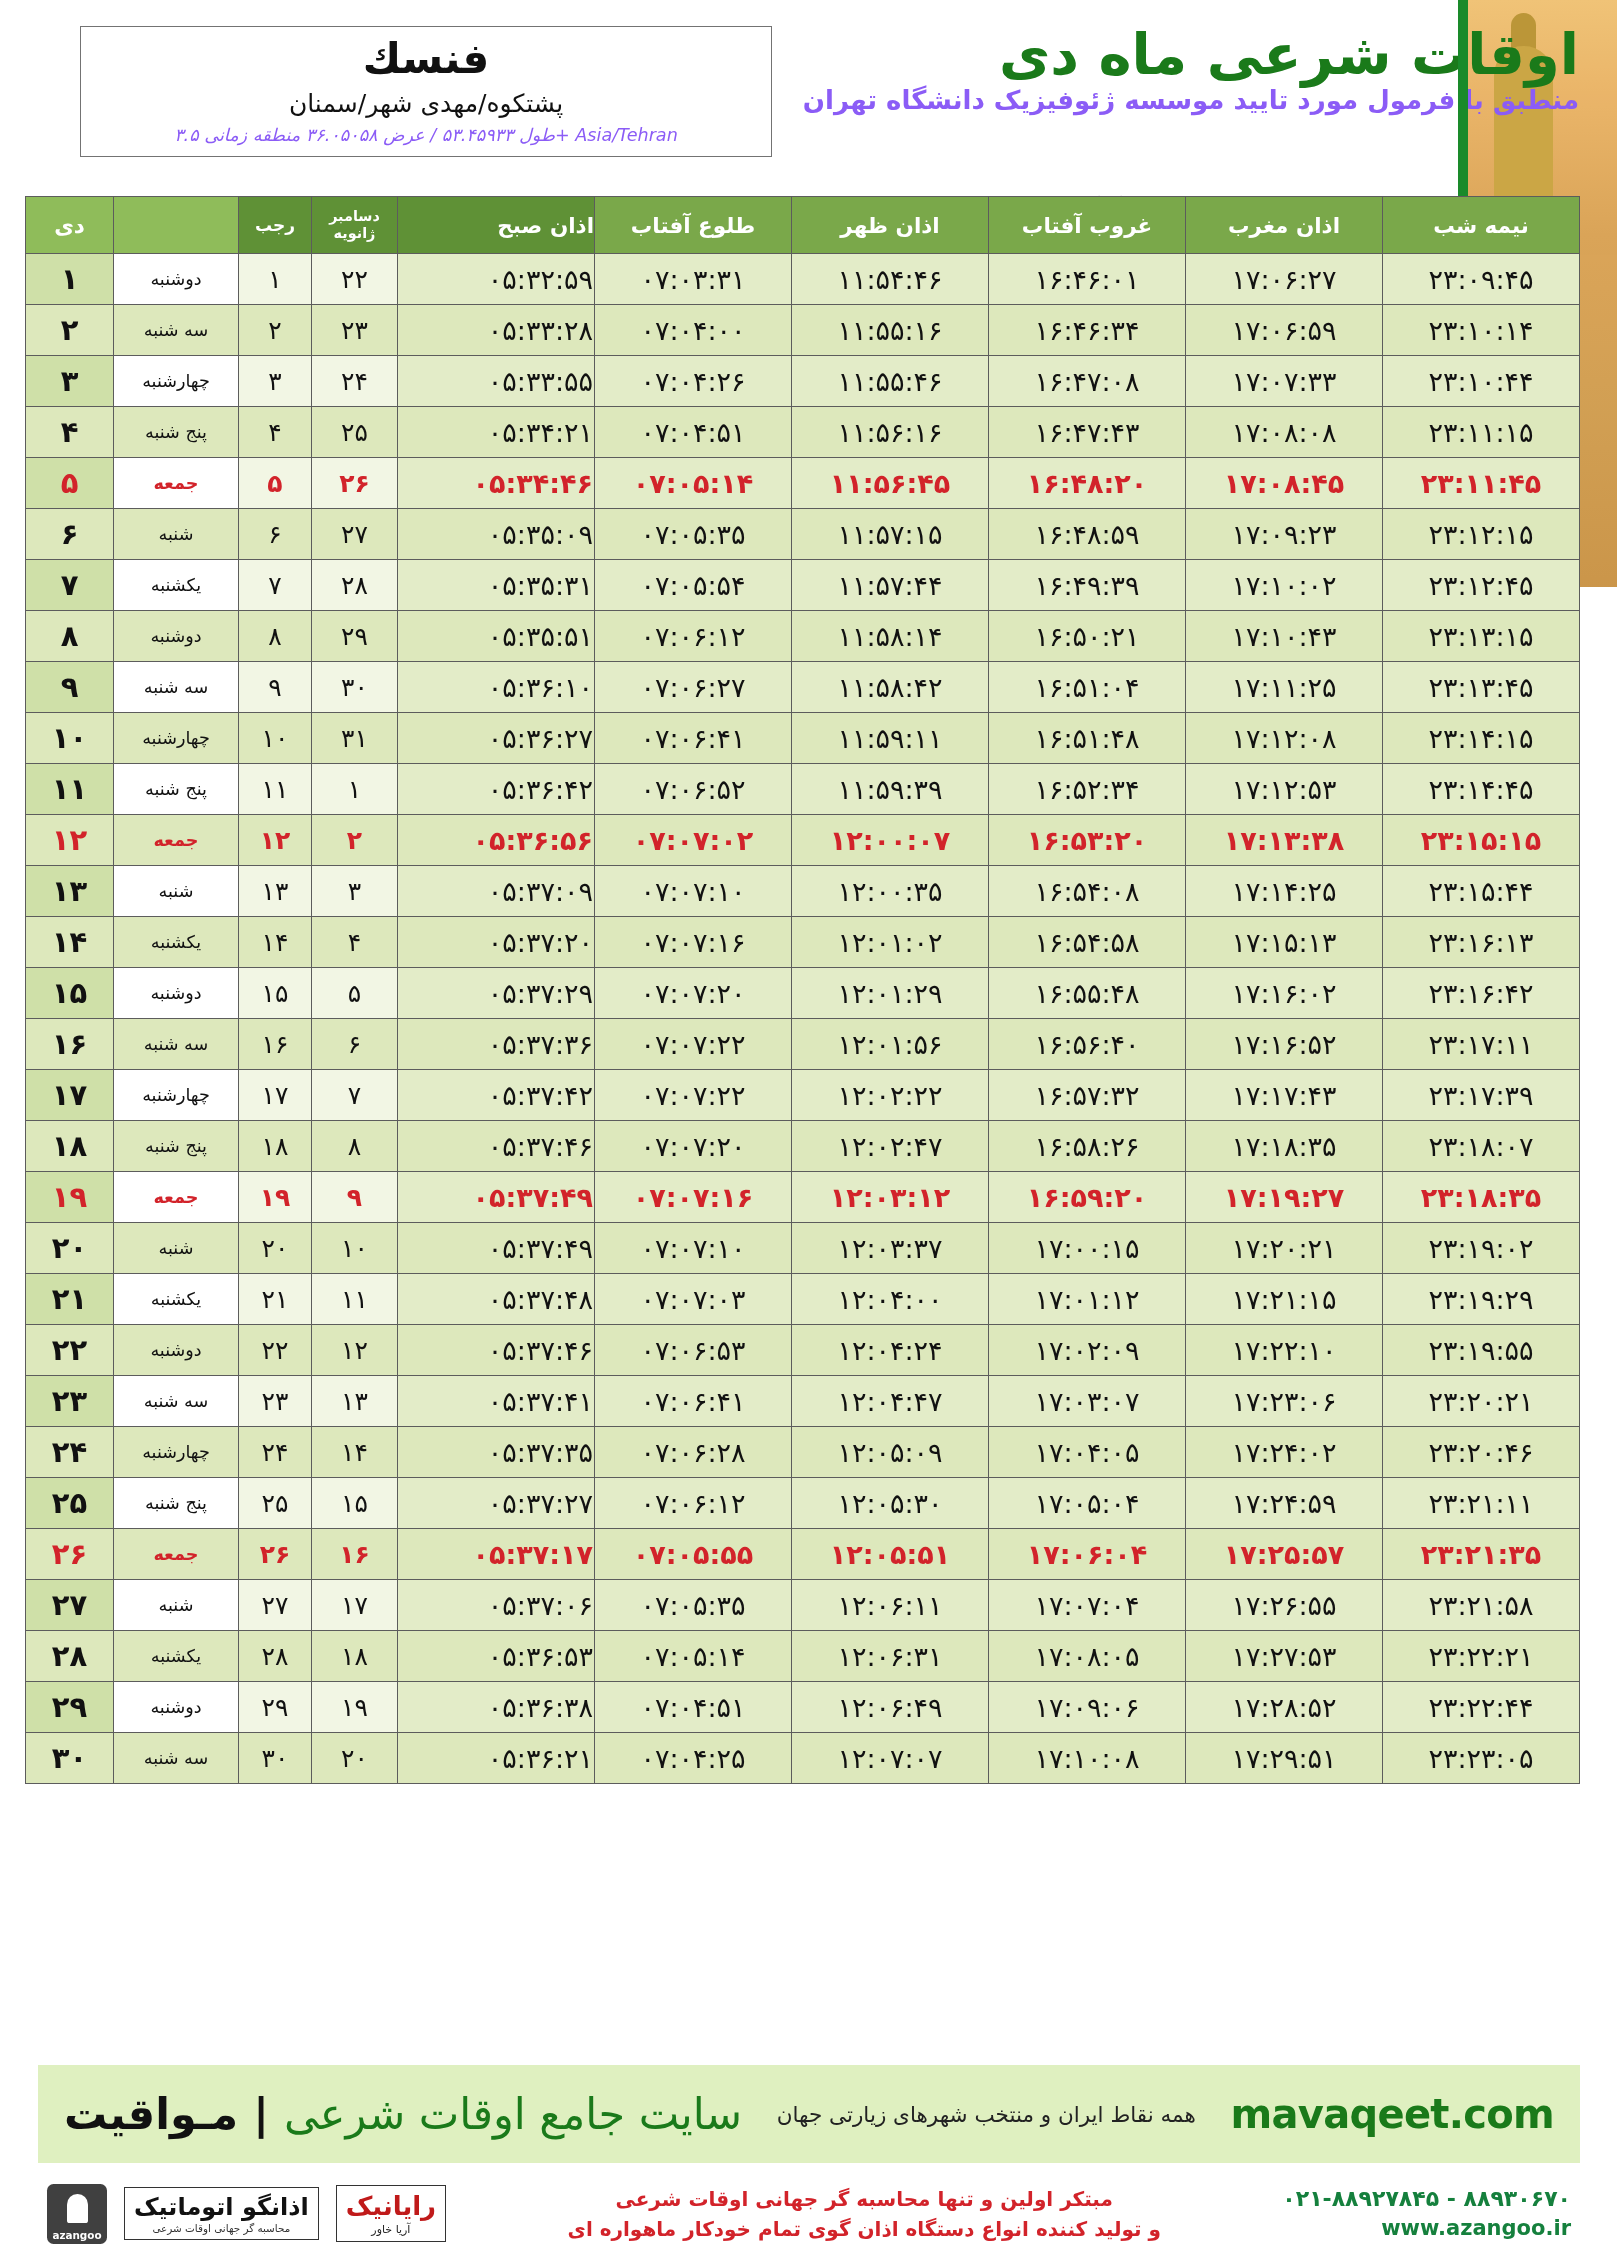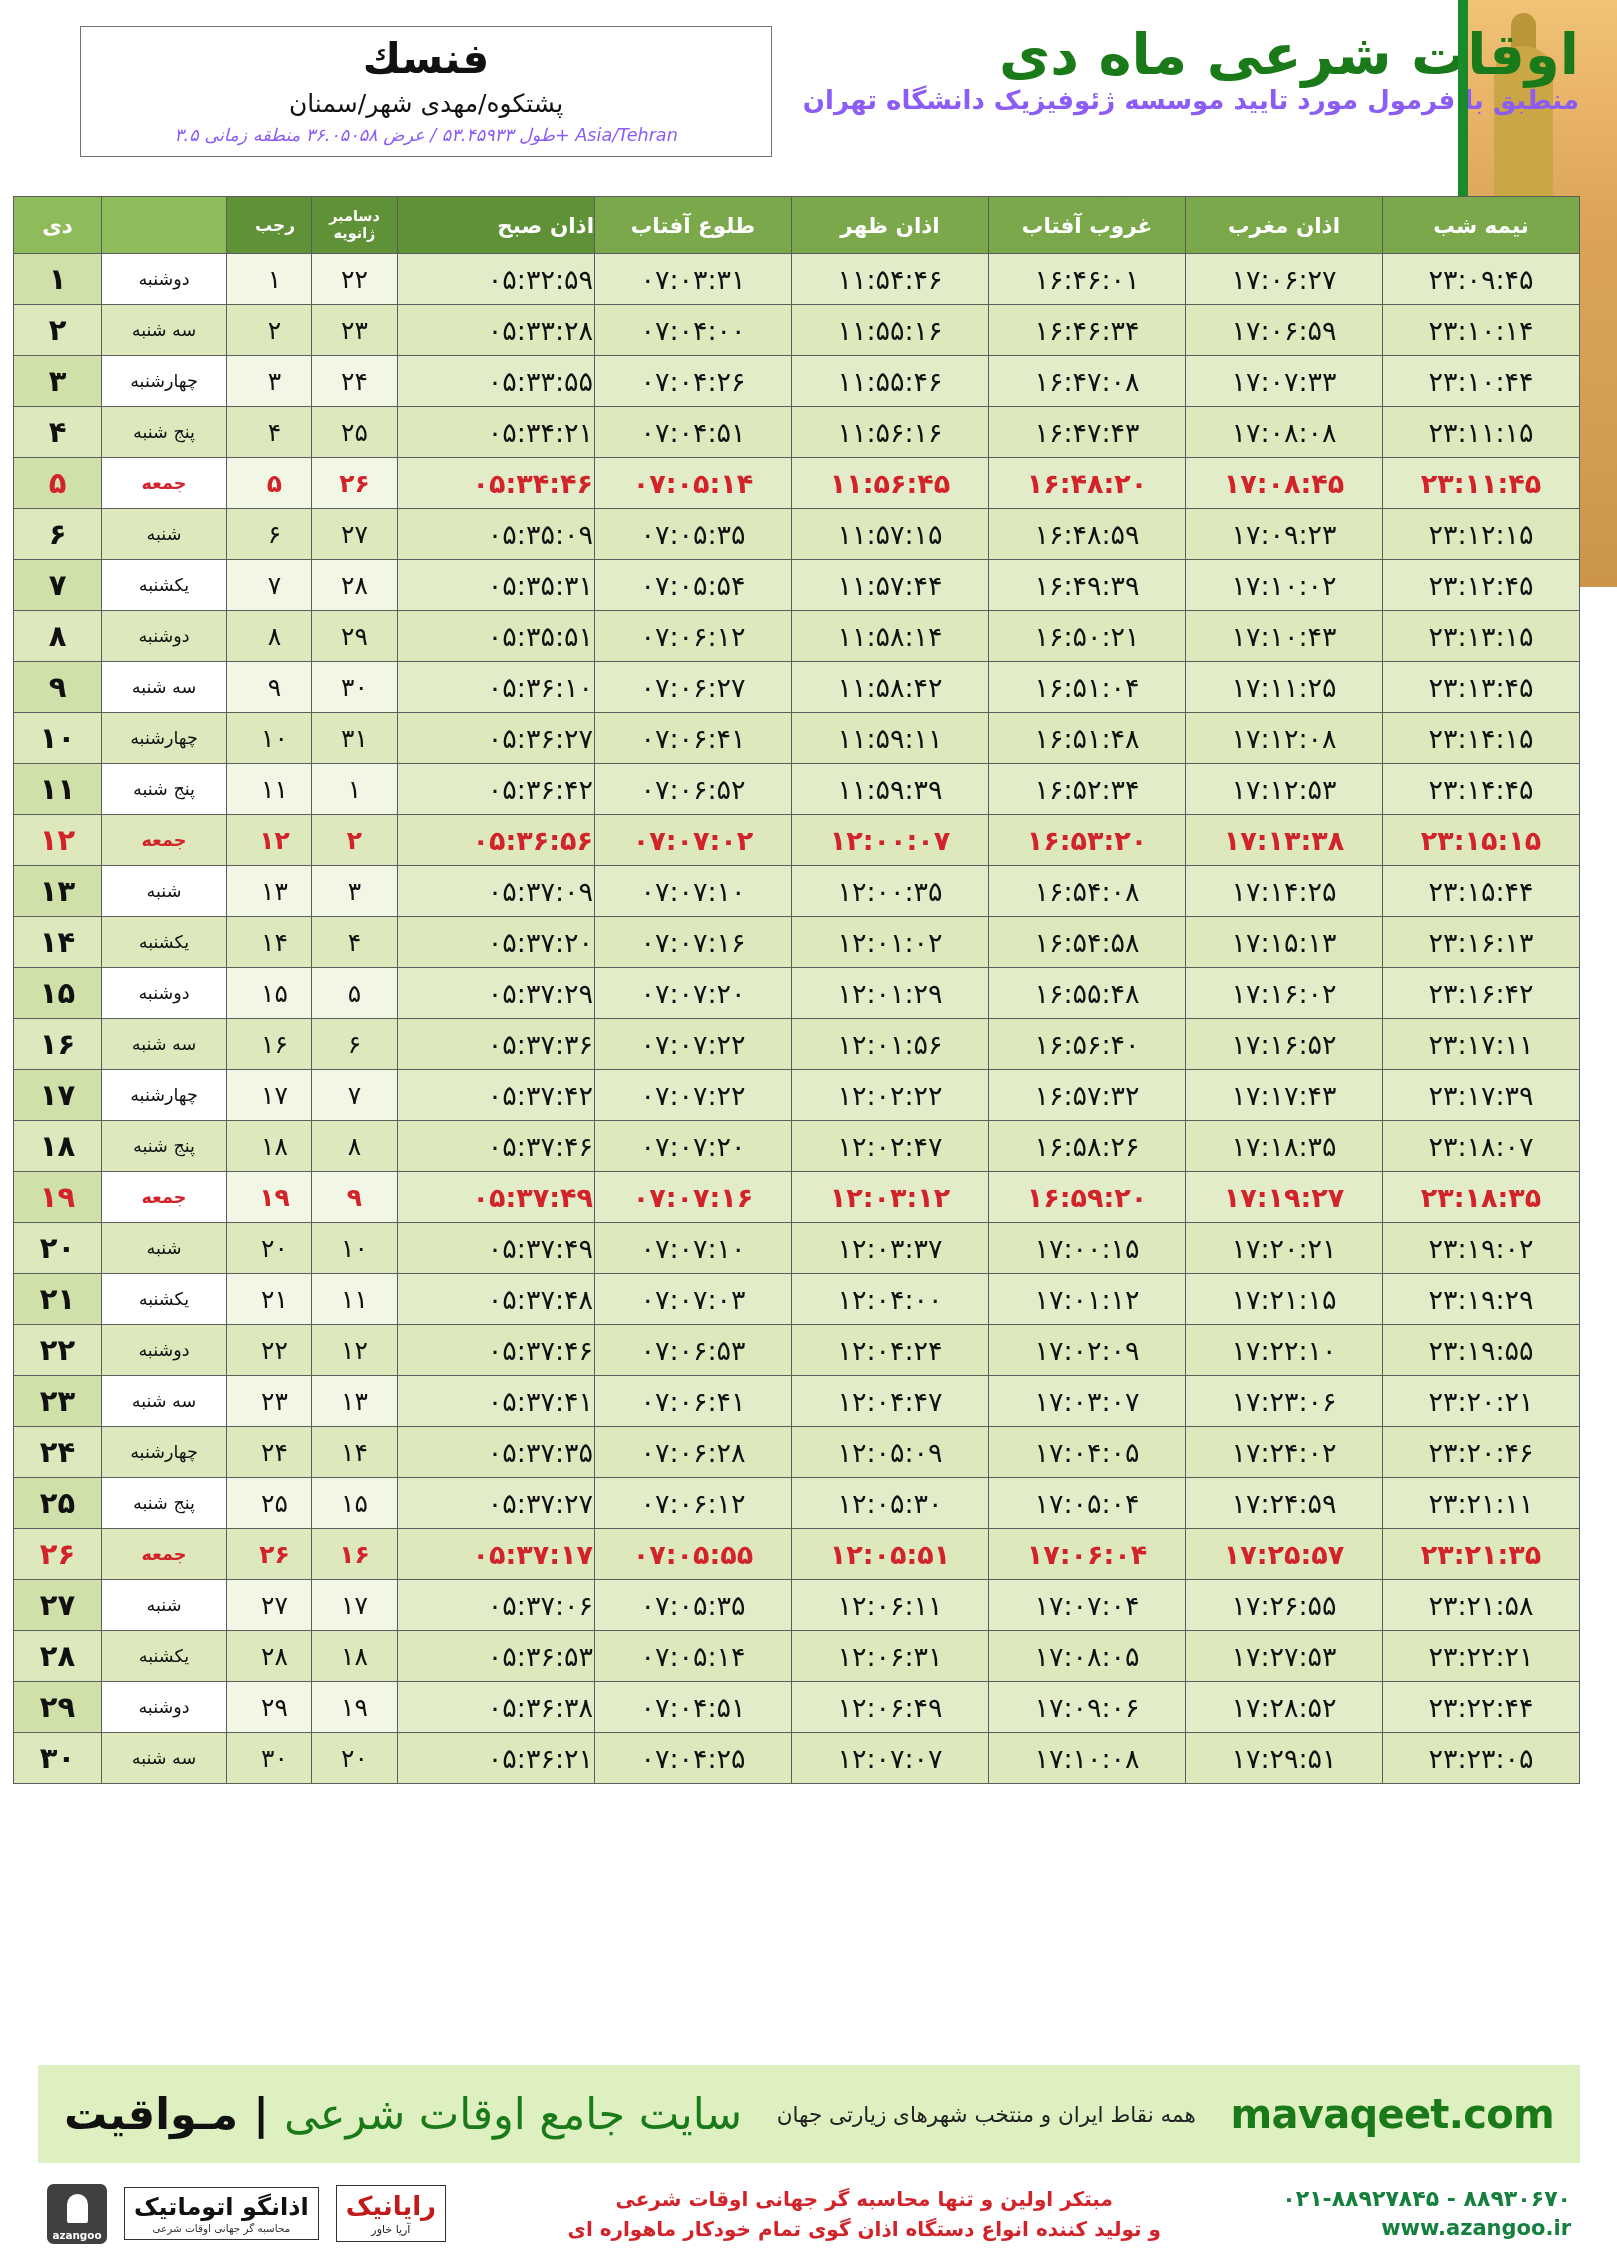--- a/index.html
+++ b/index.html
@@ -91,21 +91,21 @@
   td.friday{color:#d2232a;font-weight:bold;}
 
   
   .w-nimeh{width:196px;}
   .w-maghreb{width:196px;}
   .w-ghorub{width:196px;}
   .w-zohr{width:196px;}
   .w-tolu{width:196px;}
   .w-sobh{width:196px;text-align:right;}
   .w-jan{width:85px;}
-  .w-rajab{width:72px;padding-left:12px;}
+  .w-rajab{width:72px;}
   .w-weekday{width:124px;}
   .w-day{width:87px;}
 
   
   .footer{position:absolute;left:0;right:0;bottom:0;height:196px;}
   .footer-green{
     position:absolute;left:38px;right:38px;top:0;height:98px;
     background:#dff0c0;display:flex;align-items:center;justify-content:space-between;
     box-sizing:border-box;padding:0 26px;
   }

